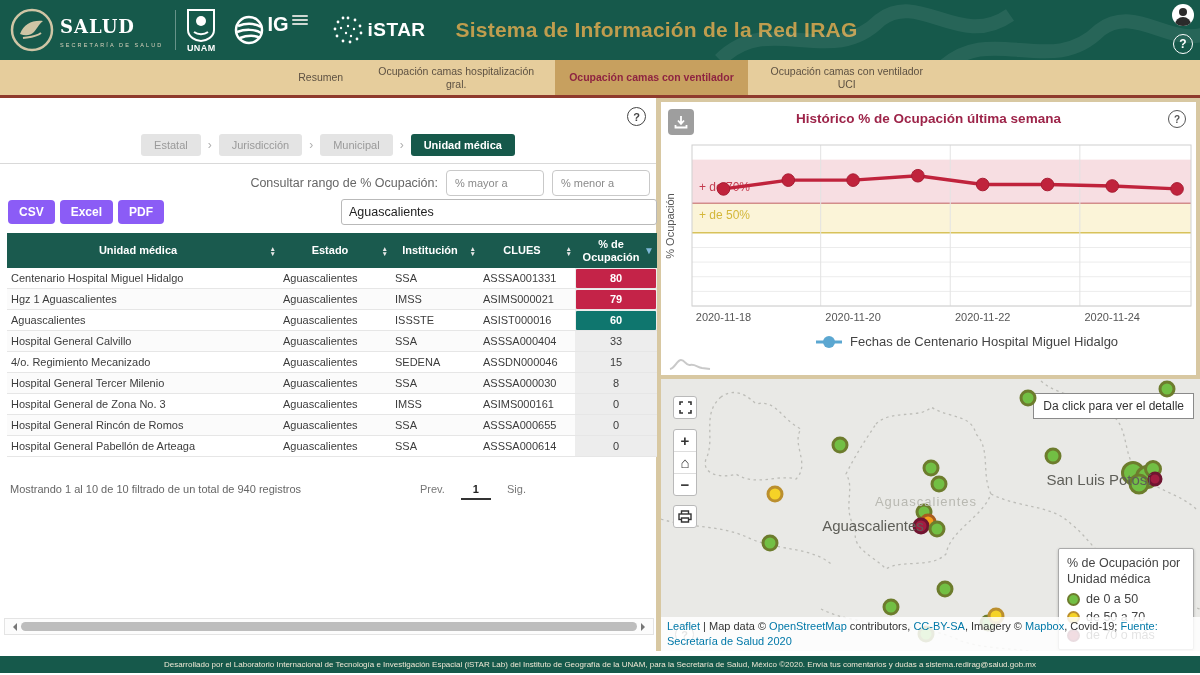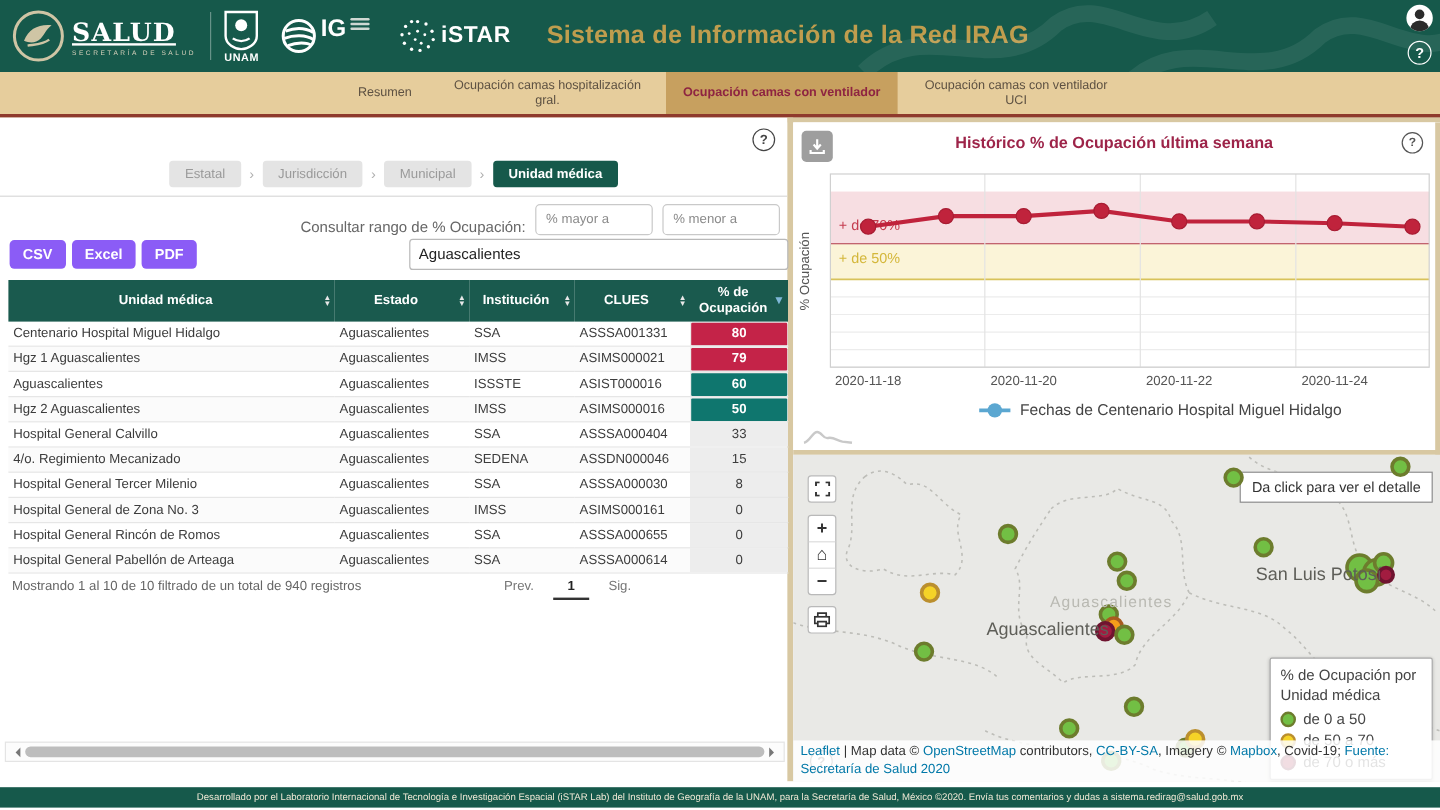--- a/index.html
+++ b/index.html
@@ -4,21 +4,21 @@
 <style>
   html,body{margin:0;padding:0;background:#888;}
   .app{position:relative;width:1200px;height:675px;background:#fff;overflow:hidden;
        font-family:"Liberation Sans",sans-serif;-webkit-font-smoothing:antialiased;}
 
   
   .header{position:relative;height:60px;background:#16594B;display:flex;align-items:center;}
   .header .wm{position:absolute;right:0;top:0;height:60px;width:520px;opacity:.07;pointer-events:none;}
   .eagle{margin-left:10px;width:44px;height:44px;flex:0 0 auto;}
   .salud-block{margin-left:6px;color:#fff;}
-  .salud-word{font-family:"DejaVu Serif",serif;font-weight:bold;font-size:21px;letter-spacing:1px;line-height:27px;text-decoration:underline;}
+  .salud-word{font-family:"DejaVu Serif",serif;font-weight:bold;font-size:18px;letter-spacing:1px;line-height:27px;}
   .salud-sub{font-size:5.5px;letter-spacing:2.1px;margin-top:2px;color:#d9d2bd;}
   .logo-sep{width:1px;height:40px;background:rgba(255,255,255,.35);margin:0 10px 0 12px;}
   .unam{display:flex;flex-direction:column;align-items:center;color:#fff;}
   .unam-emblem{width:30px;height:34px;}
   .unam-word{font-size:9px;font-weight:bold;letter-spacing:.5px;margin-top:1px;}
   .ig{display:flex;align-items:flex-start;margin-left:18px;color:#fff;}
   .ig-globe{width:30px;height:30px;}
   .ig-word{font-size:20px;font-weight:bold;margin-left:3px;line-height:18px;}
   .ig-lines{display:flex;flex-direction:column;gap:2px;margin-left:3px;}
   .ig-lines i{display:block;width:16px;height:2px;background:#cfd8d2;border-radius:1px;}
@@ -49,21 +49,21 @@
   .lp-title-row{position:absolute;top:8px;left:0;width:100%;text-align:center;font-size:17px;font-weight:bold;color:#1F3B34;}
   .info-dot{display:inline-block;width:13px;height:13px;border:1.3px solid #555;border-radius:50%;font-size:9px;
             font-weight:bold;color:#555;line-height:13px;text-align:center;vertical-align:3px;margin-left:3px;font-style:italic;}
   .lp-help{position:absolute;top:9px;right:10px;width:17px;height:17px;border:1.6px solid #444;border-radius:50%;
            color:#444;font-size:11px;font-weight:bold;display:flex;align-items:center;justify-content:center;}
   .breadcrumb{position:absolute;top:36px;left:0;width:100%;display:flex;justify-content:center;align-items:center;gap:7px;}
   .crumb{background:#E4E4E4;color:#9a9a9a;font-size:11px;padding:5px 13px;border-radius:3px;cursor:pointer;}
   .crumb.active{background:#16594B;color:#fff;font-weight:bold;}
   .crumb-sep{color:#b0b0b0;font-size:12px;}
   .lp-divider{position:absolute;top:65px;left:0;width:100%;border-top:1px solid #d9d9d9;}
-  .range-row{position:absolute;top:72px;right:6px;display:flex;align-items:flex-end;gap:8px;}
+  .range-row{position:absolute;top:72px;right:6px;display:flex;align-items:center;gap:8px;}
   .range-label{font-size:12.5px;color:#666;}
   .range-input{width:80px;height:24px;border:1px solid #c9c9c9;border-radius:4px;font-size:11px;padding:0 8px;color:#333;
                font-family:"Liberation Sans",sans-serif;}
   .range-input::placeholder{color:#8a8a8a;}
   .export-row{position:absolute;top:102px;left:8px;display:flex;gap:5px;}
   .exp-btn{background:#8b5cf6;border:none;color:#fff;font-weight:bold;font-size:12px;padding:5px 11px;border-radius:4px;cursor:pointer;
            font-family:"Liberation Sans",sans-serif;}
   .search-input{position:absolute;top:101px;left:341px;width:300px;height:24px;border:1px solid #b9b9b9;border-radius:3px;
                 font-size:12.5px;padding:0 7px;color:#222;font-family:"Liberation Sans",sans-serif;}
   
@@ -285,29 +285,20 @@
                 <div class="badge rojo">79</div>
               </td>
             </tr>
             <tr>
               <td>Aguascalientes</td>
               <td>Aguascalientes</td>
               <td>ISSSTE</td>
               <td>ASIST000016</td>
               <td class="ocu-cell">
                 <div class="badge amarillo">60</div>
-              </td>
-            </tr>
-            <tr>
-              <td>Hgz 2 Aguascalientes</td>
-              <td>Aguascalientes</td>
-              <td>IMSS</td>
-              <td>ASIMS000016</td>
-              <td class="ocu-cell">
-                <div class="badge amarillo">50</div>
               </td>
             </tr>
             <tr>
               <td>Hospital General Calvillo</td>
               <td>Aguascalientes</td>
               <td>SSA</td>
               <td>ASSSA000404</td>
               <td class="ocu-cell">33</td>
             </tr>
             <tr>

